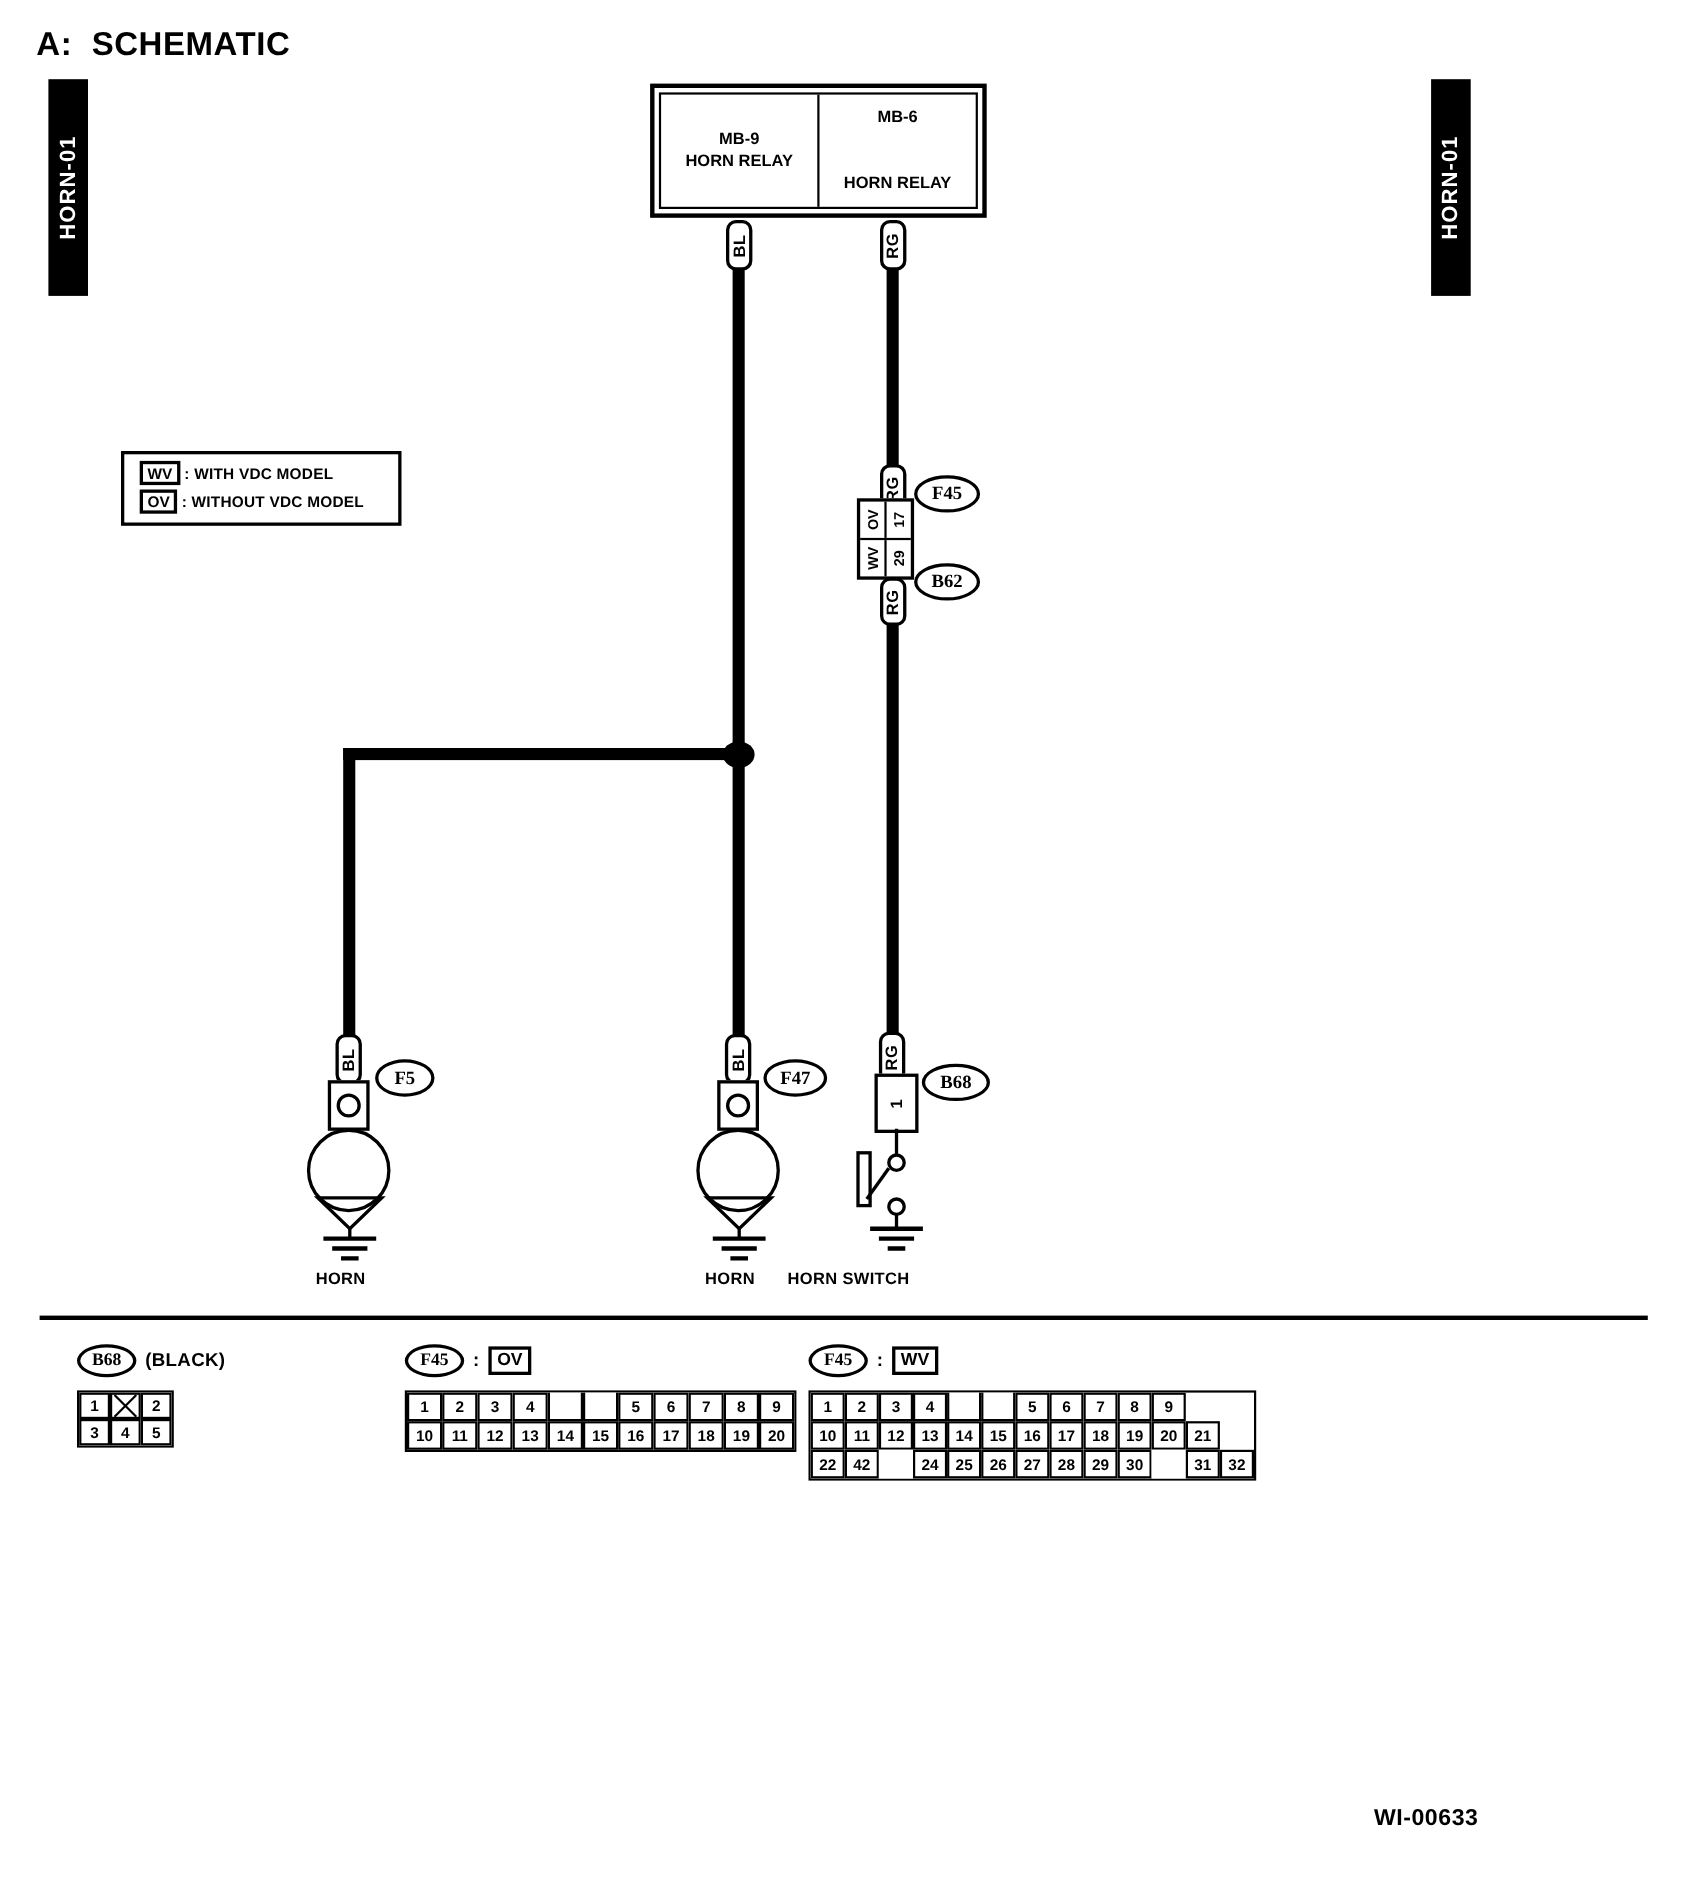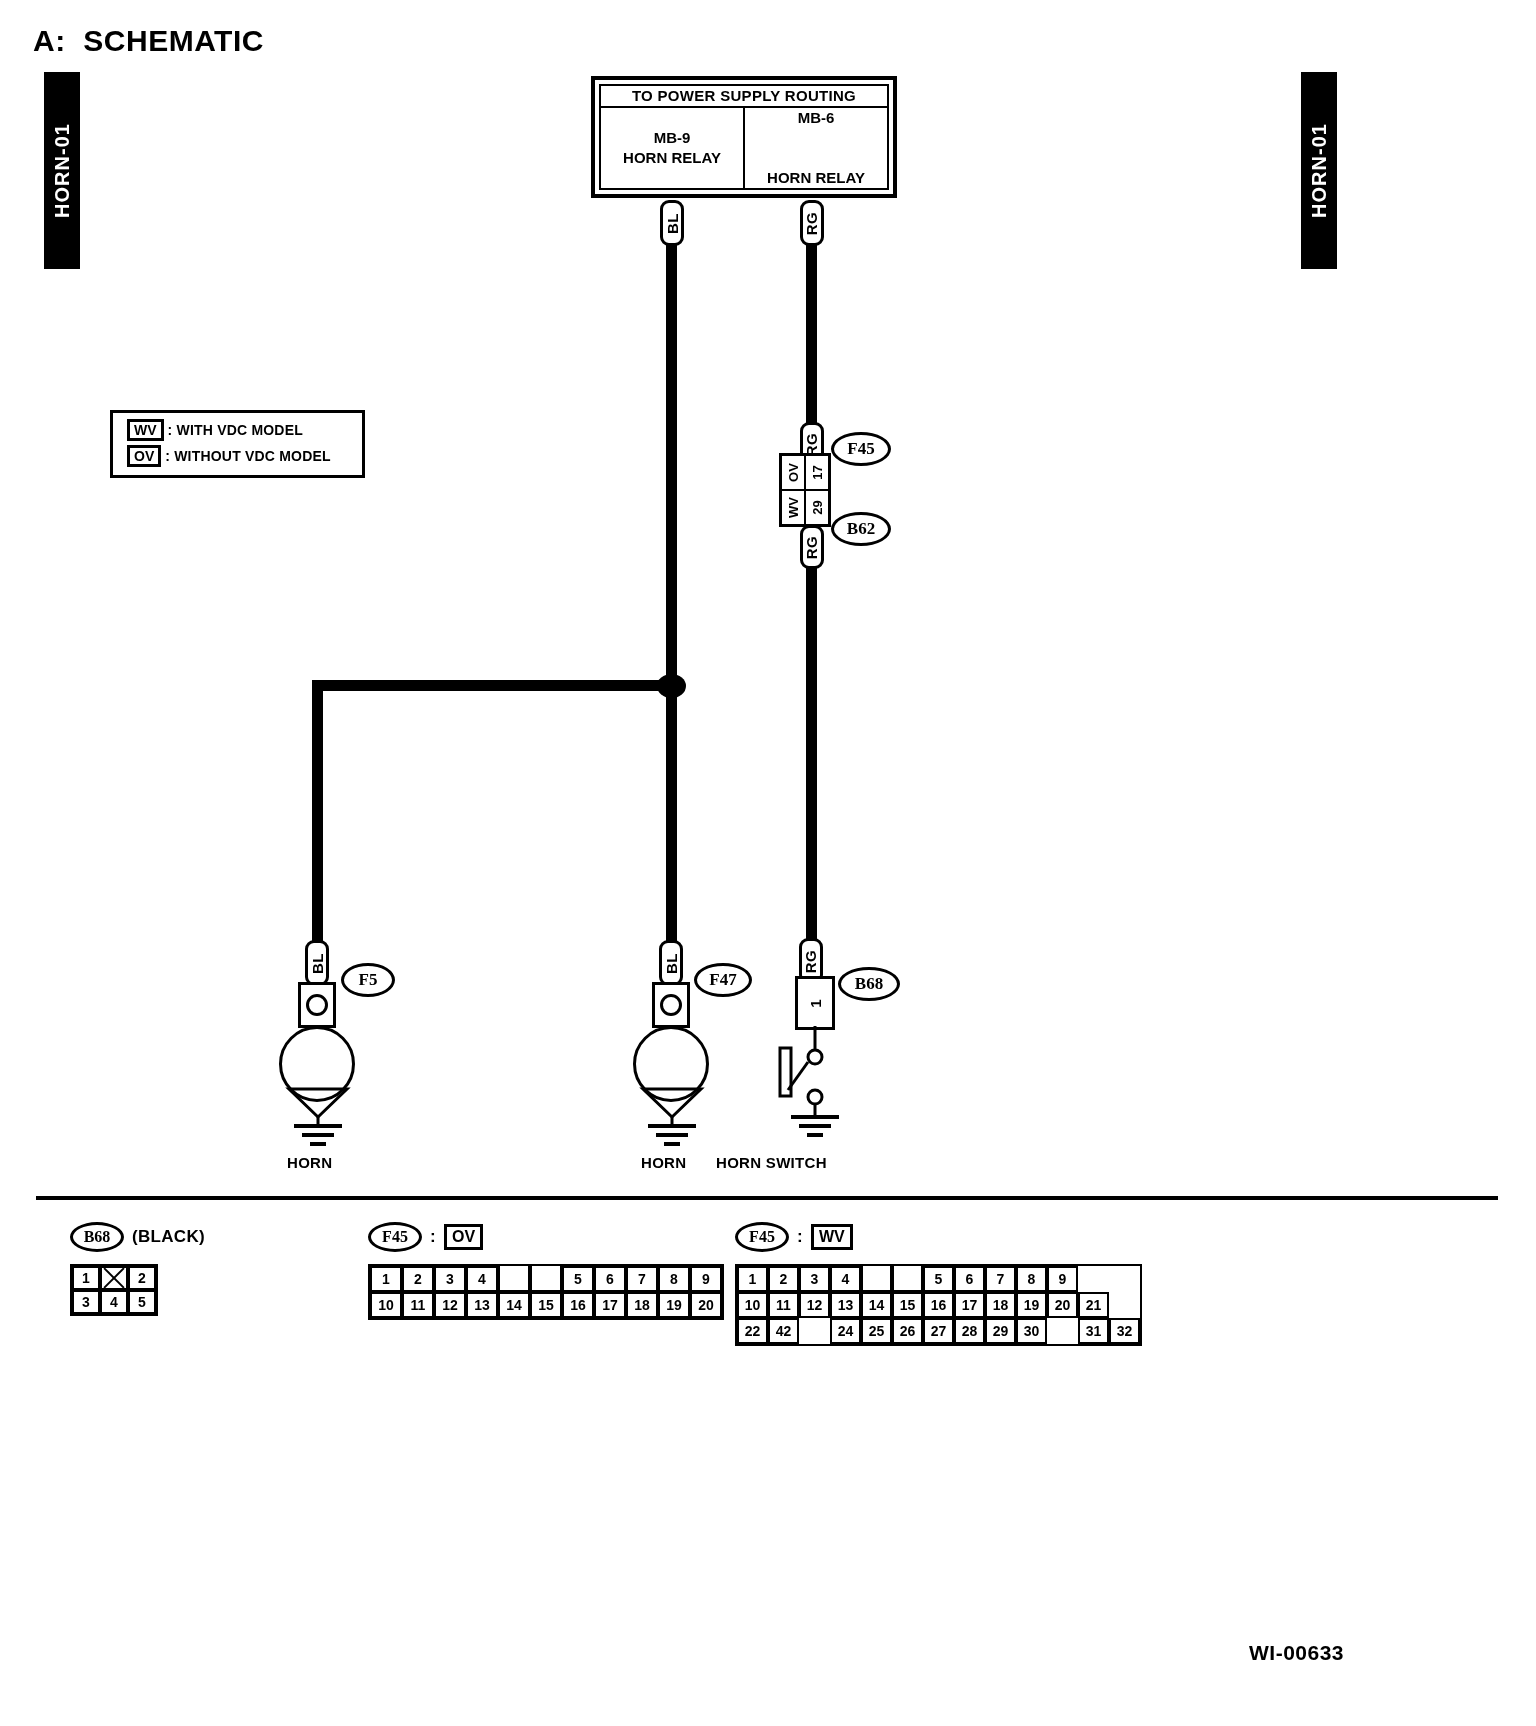--- a/index.html
+++ b/index.html
@@ -173,21 +173,20 @@
 
 <div class="abs side-tab" id="side-tab-left">
   <span>HORN-01</span>
 </div>
 <div class="abs side-tab" id="side-tab-right">
   <span>HORN-01</span>
 </div>
 
 <div class="abs" id="power-supply-box">
   <div id="power-supply-inner">
-    <div id="psr-title">TO POWER SUPPLY ROUTING</div>
     <div id="psr-cells">
       <div class="psr-cell">
         <div>MB-9</div>
         <div>HORN RELAY</div>
       </div>
       <div class="psr-cell divider">
         <div>MB-6</div>
         <div>HORN RELAY</div>
       </div>
     </div>

